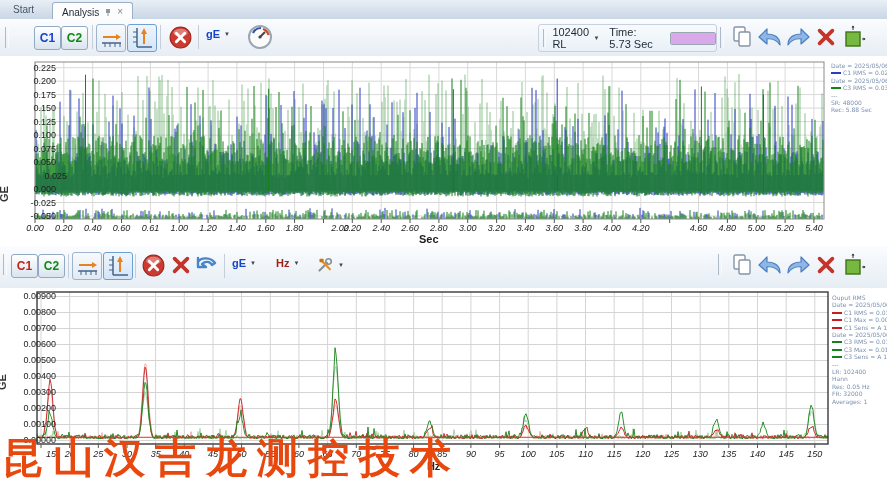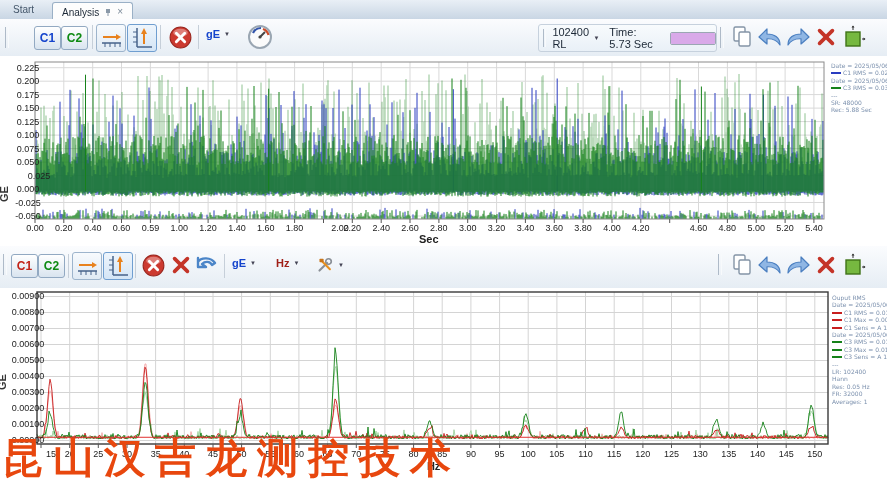--- a/index.html
+++ b/index.html
@@ -38,23 +38,23 @@
   .time-text{font-size:11px;color:#1c2836;margin-left:10px;}
   .progress{width:64px;height:11px;border:1px solid #9aa6b3;background:#fff;
         margin-left:10px;border-radius:2px;overflow:hidden;}
   .progress-fill{height:100%;width:100%;}
 
   
   .chart-panel{position:absolute;left:0;width:887px;background:#ffffff;}
   #chart1-panel{top:56px;height:190px;border-bottom:1px solid #c3ccd6;}
   #chart2-panel{top:288px;height:192px;}
   .plot-svg{position:absolute;overflow:visible;}
-  .ytick{position:absolute;font-size:9px;color:#222;text-align:center;width:56px;
+  .ytick{position:absolute;font-size:9px;color:#222;text-align:right;width:56px;
          font-family:"Liberation Sans",sans-serif;}
-  .xtick{position:absolute;font-size:9px;color:#222;transform:translateX(-50%);}
+  .xtick{position:absolute;font-size:9px;color:#222;transform:translateX(-50%);font-style:italic;}
   .axis-y-title{position:absolute;font-size:11px;font-weight:bold;color:#333;
          transform:rotate(-90deg);}
   .axis-x-title{position:absolute;font-size:11px;font-weight:bold;color:#222;
          transform:translateX(-50%);}
   .legend{position:absolute;font-size:6px;color:#7b90ad;line-height:7.4px;
          font-family:"DejaVu Sans",sans-serif;white-space:nowrap;}
   .legend .dash{display:inline-block;width:10px;height:2px;margin-right:2px;
          vertical-align:1px;}
 
   
@@ -204,21 +204,21 @@
       <span class="ytick" style="left: 0px; top: 47.1289px;">0.150</span>
       <span class="ytick" style="left: 0px; top: 33.6409px;">0.175</span>
       <span class="ytick" style="left: 0px; top: 20.1529px;">0.200</span>
       <span class="ytick" style="left: 0px; top: 6.66495px;">0.225</span>
     </div>
   <div id="chart1-xticks">
       <span class="xtick" style="left: 35px; top: 167px;">0.00</span>
       <span class="xtick" style="left: 63.8483px; top: 167px;">0.20</span>
       <span class="xtick" style="left: 92.6965px; top: 167px;">0.40</span>
       <span class="xtick" style="left: 121.545px; top: 167px;">0.60</span>
-      <span class="xtick" style="left: 150.393px; top: 167px;">0.59</span>
+      <span class="xtick" style="left: 150.393px; top: 167px;">0.61</span>
       <span class="xtick" style="left: 179.241px; top: 167px;">1.00</span>
       <span class="xtick" style="left: 208.09px; top: 167px;">1.20</span>
       <span class="xtick" style="left: 236.938px; top: 167px;">1.40</span>
       <span class="xtick" style="left: 265.786px; top: 167px;">1.60</span>
       <span class="xtick" style="left: 294.634px; top: 167px;">1.80</span>
       <span class="xtick" style="left: 340px; top: 167px;">2.00</span>
       <span class="xtick" style="left: 352.331px; top: 167px;">2.20</span>
       <span class="xtick" style="left: 381.179px; top: 167px;">2.40</span>
       <span class="xtick" style="left: 410.027px; top: 167px;">2.60</span>
       <span class="xtick" style="left: 438.876px; top: 167px;">2.80</span>

